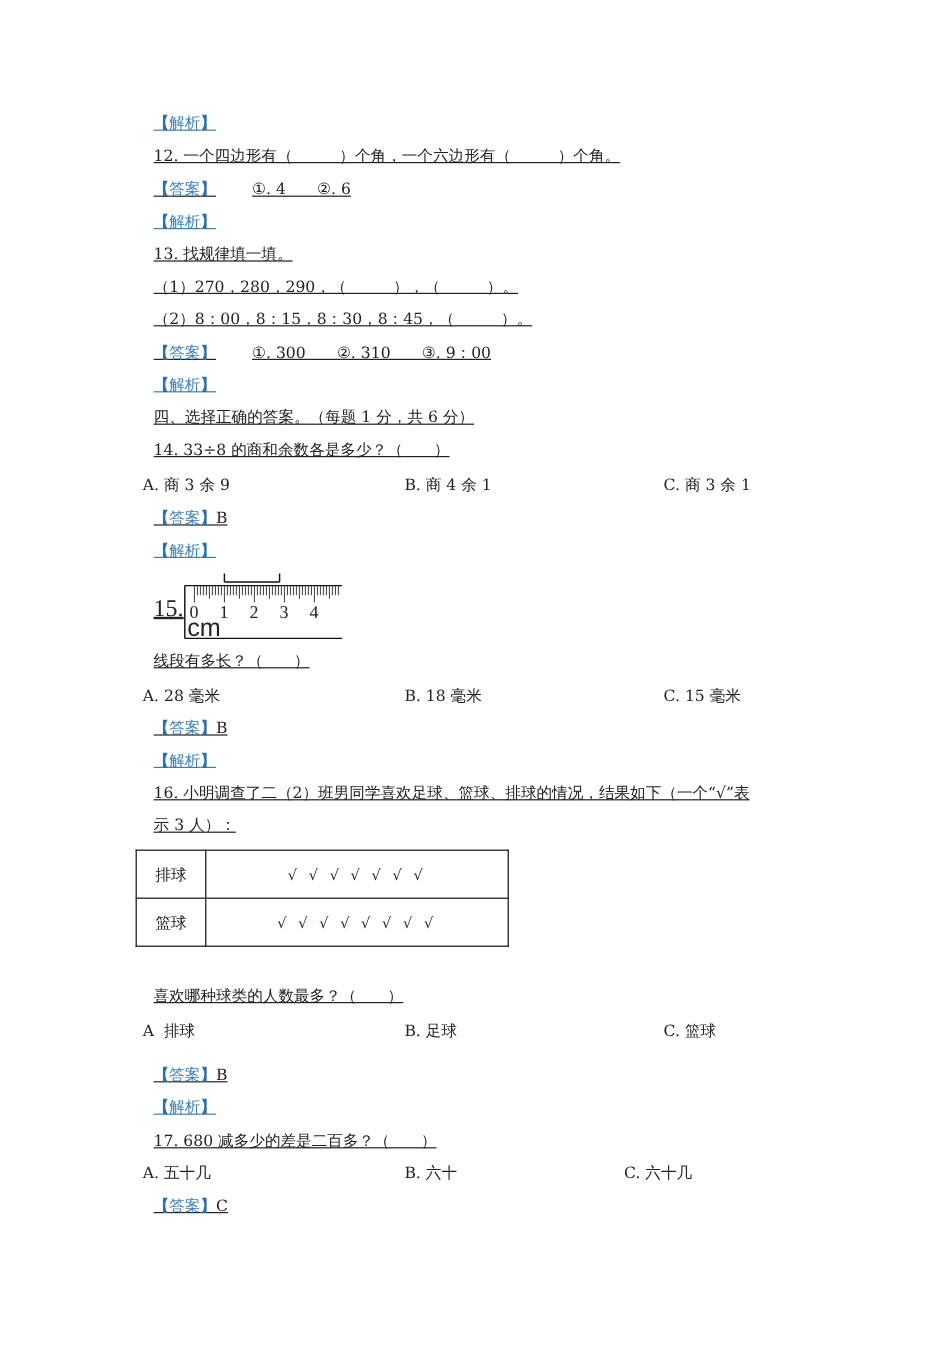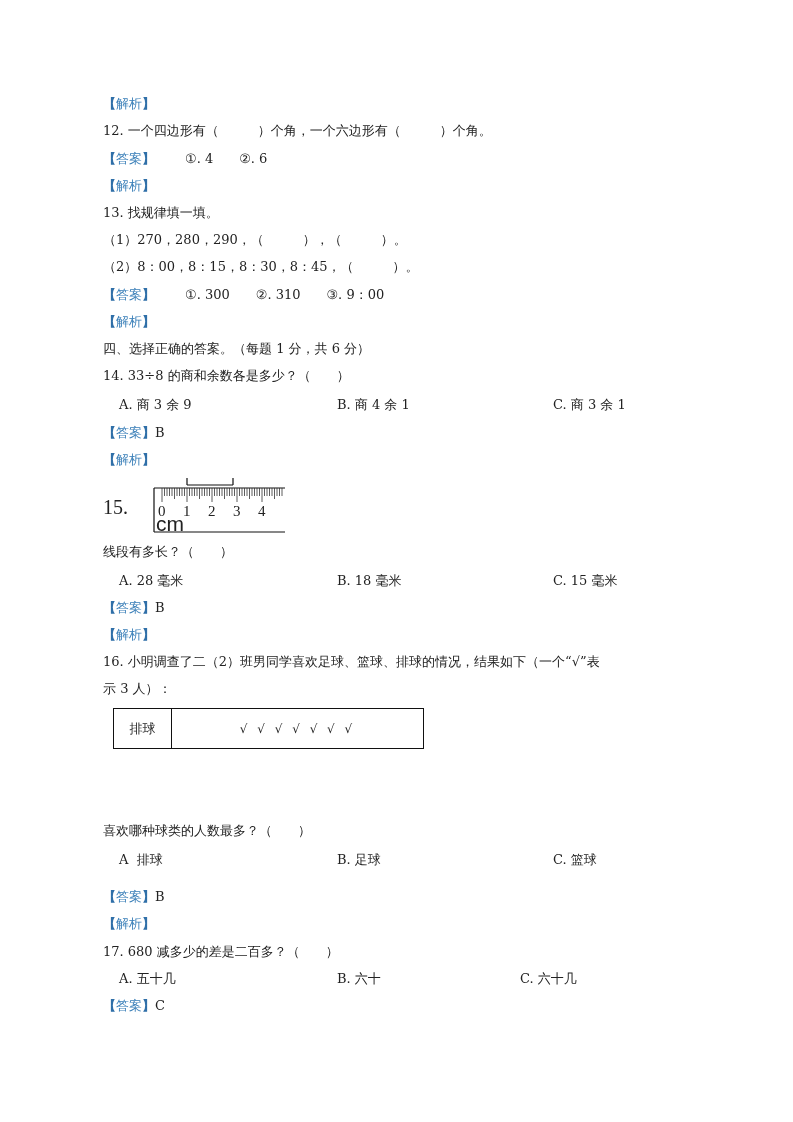--- a/index.html
+++ b/index.html
@@ -1,21 +1,21 @@
 <!DOCTYPE html>
 <html><head>
 <meta charset="utf-8">
 <style>
   html, body { margin: 0; padding: 0; background: #ffffff; }
   body {
     width: 793px; height: 1122px; position: relative; overflow: hidden;
     font-family: "DejaVu Serif", "Liberation Serif", serif;
     color: #222222; font-size: 13px;
   }
-  .line { position: absolute; left: 103px; white-space: pre; line-height: 18px; }
+  .line { position: absolute; left: 128px; white-space: pre; line-height: 18px; text-decoration: underline; }
   .tag { color: #3a7fb8; }
   .tag .br { color: #2f6fa8; font-weight: bold; }
   .opt { position: absolute; white-space: pre; line-height: 18px; text-align: center; }
   .ruler-wrap { position: absolute; left: 152px; top: 476px; width: 135px; height: 58px; }
   .tally { position: absolute; left: 113px; top: 708px; width: 311px; border-collapse: collapse; }
   .tally td { border: 1.3px solid #111; height: 37px; font-size: 13px; }
   .tally td.lbl { width: 55px; text-align: center; }
   .tally td.chk { text-align: center; letter-spacing: 3px; font-size: 12px; }
 </style>
 </head>
@@ -116,20 +116,24 @@
 <div class="line tag" style="top:626px"><span class="br">【</span><span>解析</span><span class="br">】</span></div>
 
 <div class="line" style="top:653px">16. 小明调查了二（2）班男同学喜欢足球、篮球、排球的情况，结果如下（一个“√”表</div>
 <div class="line" style="top:680px">示 3 人）：</div>
 <table class="tally">
   <tbody>
       <tr>
     <td class="lbl">排球</td>
     <td class="chk">√ √ √ √ √ √ √</td>
   </tr>
+  <tr>
+    <td class="lbl">篮球</td>
+    <td class="chk">√ √ √ √ √ √ √ √</td>
+  </tr>
 </tbody>
   </table>
 <div class="line" style="top:822px">喜欢哪种球类的人数最多？（　　）</div>
 <div class="opt" style="top:851px; left:119px">A  排球</div>
 <div class="opt" style="top:851px; left:337px">B. 足球</div>
 <div class="opt" style="top:851px; left:553px">C. 篮球</div>
 <div class="line" style="top:888px"><span class="tag"><span class="br">【</span><span>答案</span><span class="br">】</span></span><span>B</span></div>
 <div class="line tag" style="top:915px"><span class="br">【</span><span>解析</span><span class="br">】</span></div>
 
 <div class="line" style="top:943px">17. 680 减多少的差是二百多？（　　）</div>

